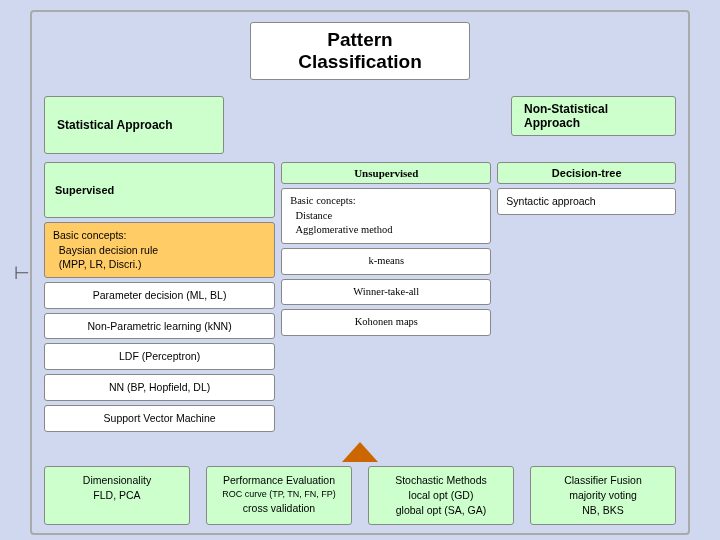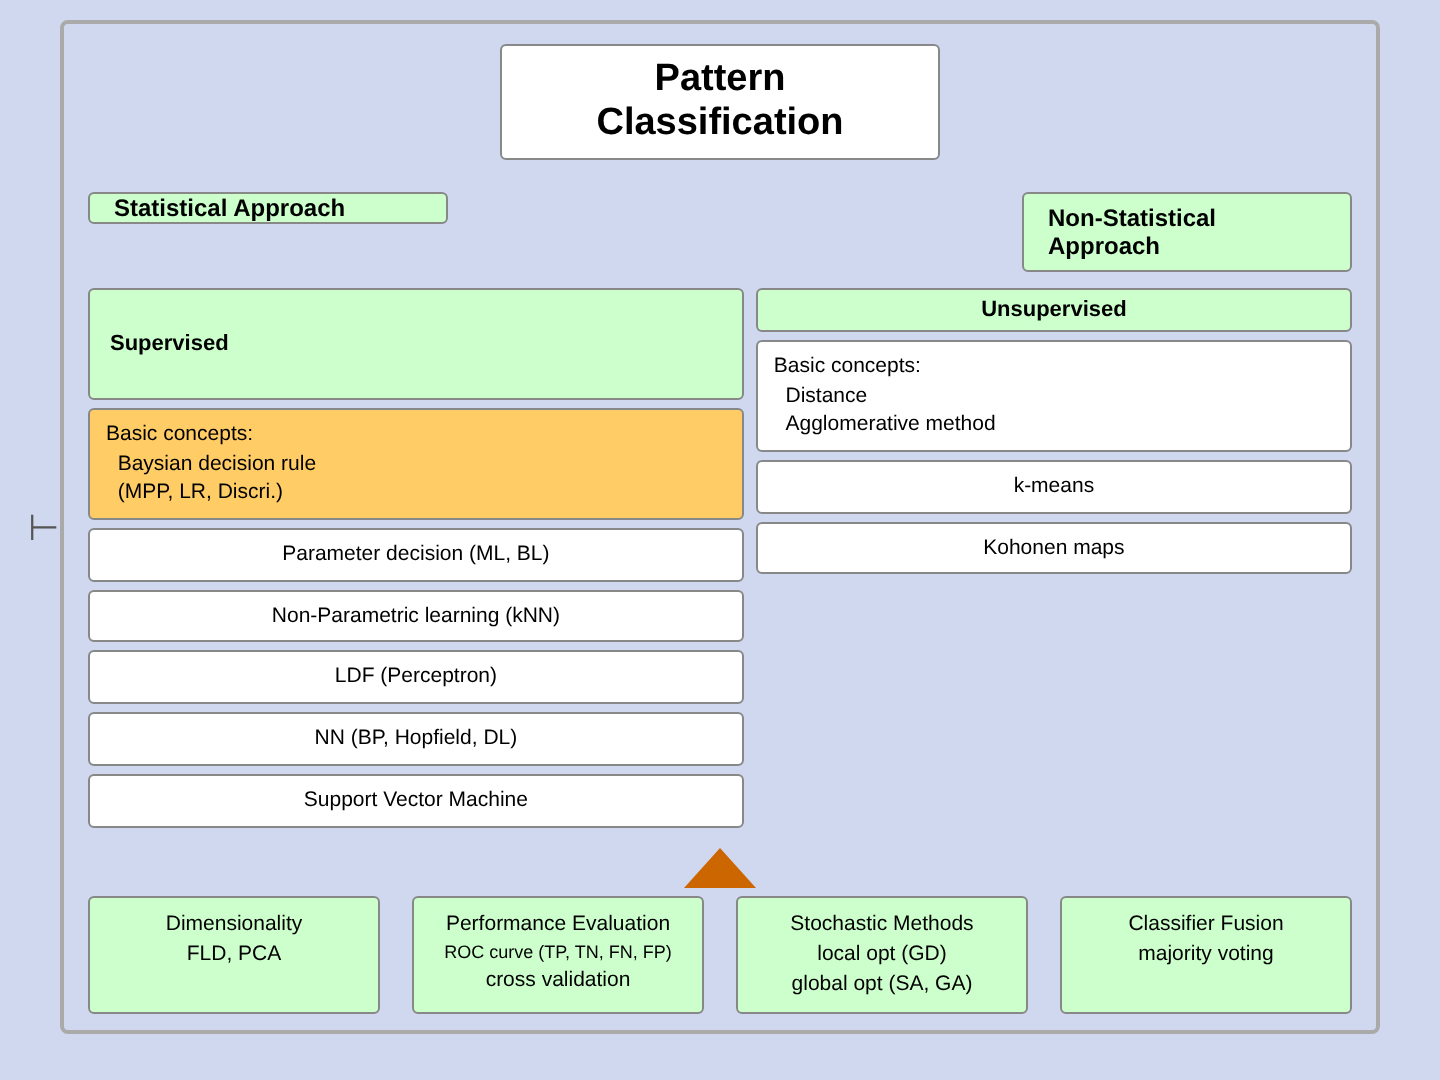--- a/index.html
+++ b/index.html
@@ -32,21 +32,21 @@
       font-size: 19px;
       font-weight: bold;
       width: 220px;
       margin: 0 auto 8px;
     }
 
     .stat-approach-box {
       background: #ccffcc;
       border: 1.5px solid #888;
       border-radius: 3px;
-      padding: 0 12px;
+      padding: 21px 12px;
       font-weight: bold;
       font-size: 12px;
       margin-bottom: 6px;
       width: 180px;
     }
 
     .non-stat-approach-box {
       background: #ccffcc;
       border: 1.5px solid #888;
       border-radius: 3px;
@@ -170,20 +170,21 @@
       gap: 6px;
       width: 100%;
     }
 
     .col-supervised {
       flex: 1.1;
     }
 
     .col-unsupervised {
       flex: 1;
+      font-family: Liberation Serif, serif;
     }
 
     .col-decision {
       flex: 0.85;
     }
   </style>
 </head>
 <body>
 
 <div style="position:relative; width:720px; height:540px; background:#d0d8f0; overflow:hidden;">
@@ -230,23 +231,29 @@
       <div class="col-unsupervised">
         <div class="unsupervised-box">Unsupervised</div>
 
         <div class="content-box-unsup">
           <span style="white-space:pre-wrap;">Basic concepts:
   Distance
   Agglomerative method</span>
         </div>
 
         <div class="content-box-white">k-means</div>
+        <div class="content-box-white">Winner-take-all</div>
         <div class="content-box-white">Kohonen maps</div>
       </div>
 
+      <div class="col-decision">
+        <div class="decision-box">Decision-tree</div>
+
+        <div class="content-box-decision">Syntactic approach</div>
+      </div>
 
     </div>
 
     <div class="bottom-arrow-container">
       <div style="display:flex; flex-direction:column; align-items:center;">
 
         <div style="width:0; height:0; border-left:18px solid transparent; border-right:18px solid transparent; border-bottom:20px solid #cc6600;"></div>
 
       </div>
     </div>
@@ -266,19 +273,20 @@
 
       <div class="bottom-box">
         <div>Stochastic Methods</div>
         <div>local opt (GD)</div>
         <div>global opt (SA, GA)</div>
       </div>
 
       <div class="bottom-box">
         <div>Classifier Fusion</div>
         <div>majority voting</div>
+        <div>NB, BKS</div>
       </div>
 
     </div>
 
   </div>
 
 </div>
 
 </body></html>

